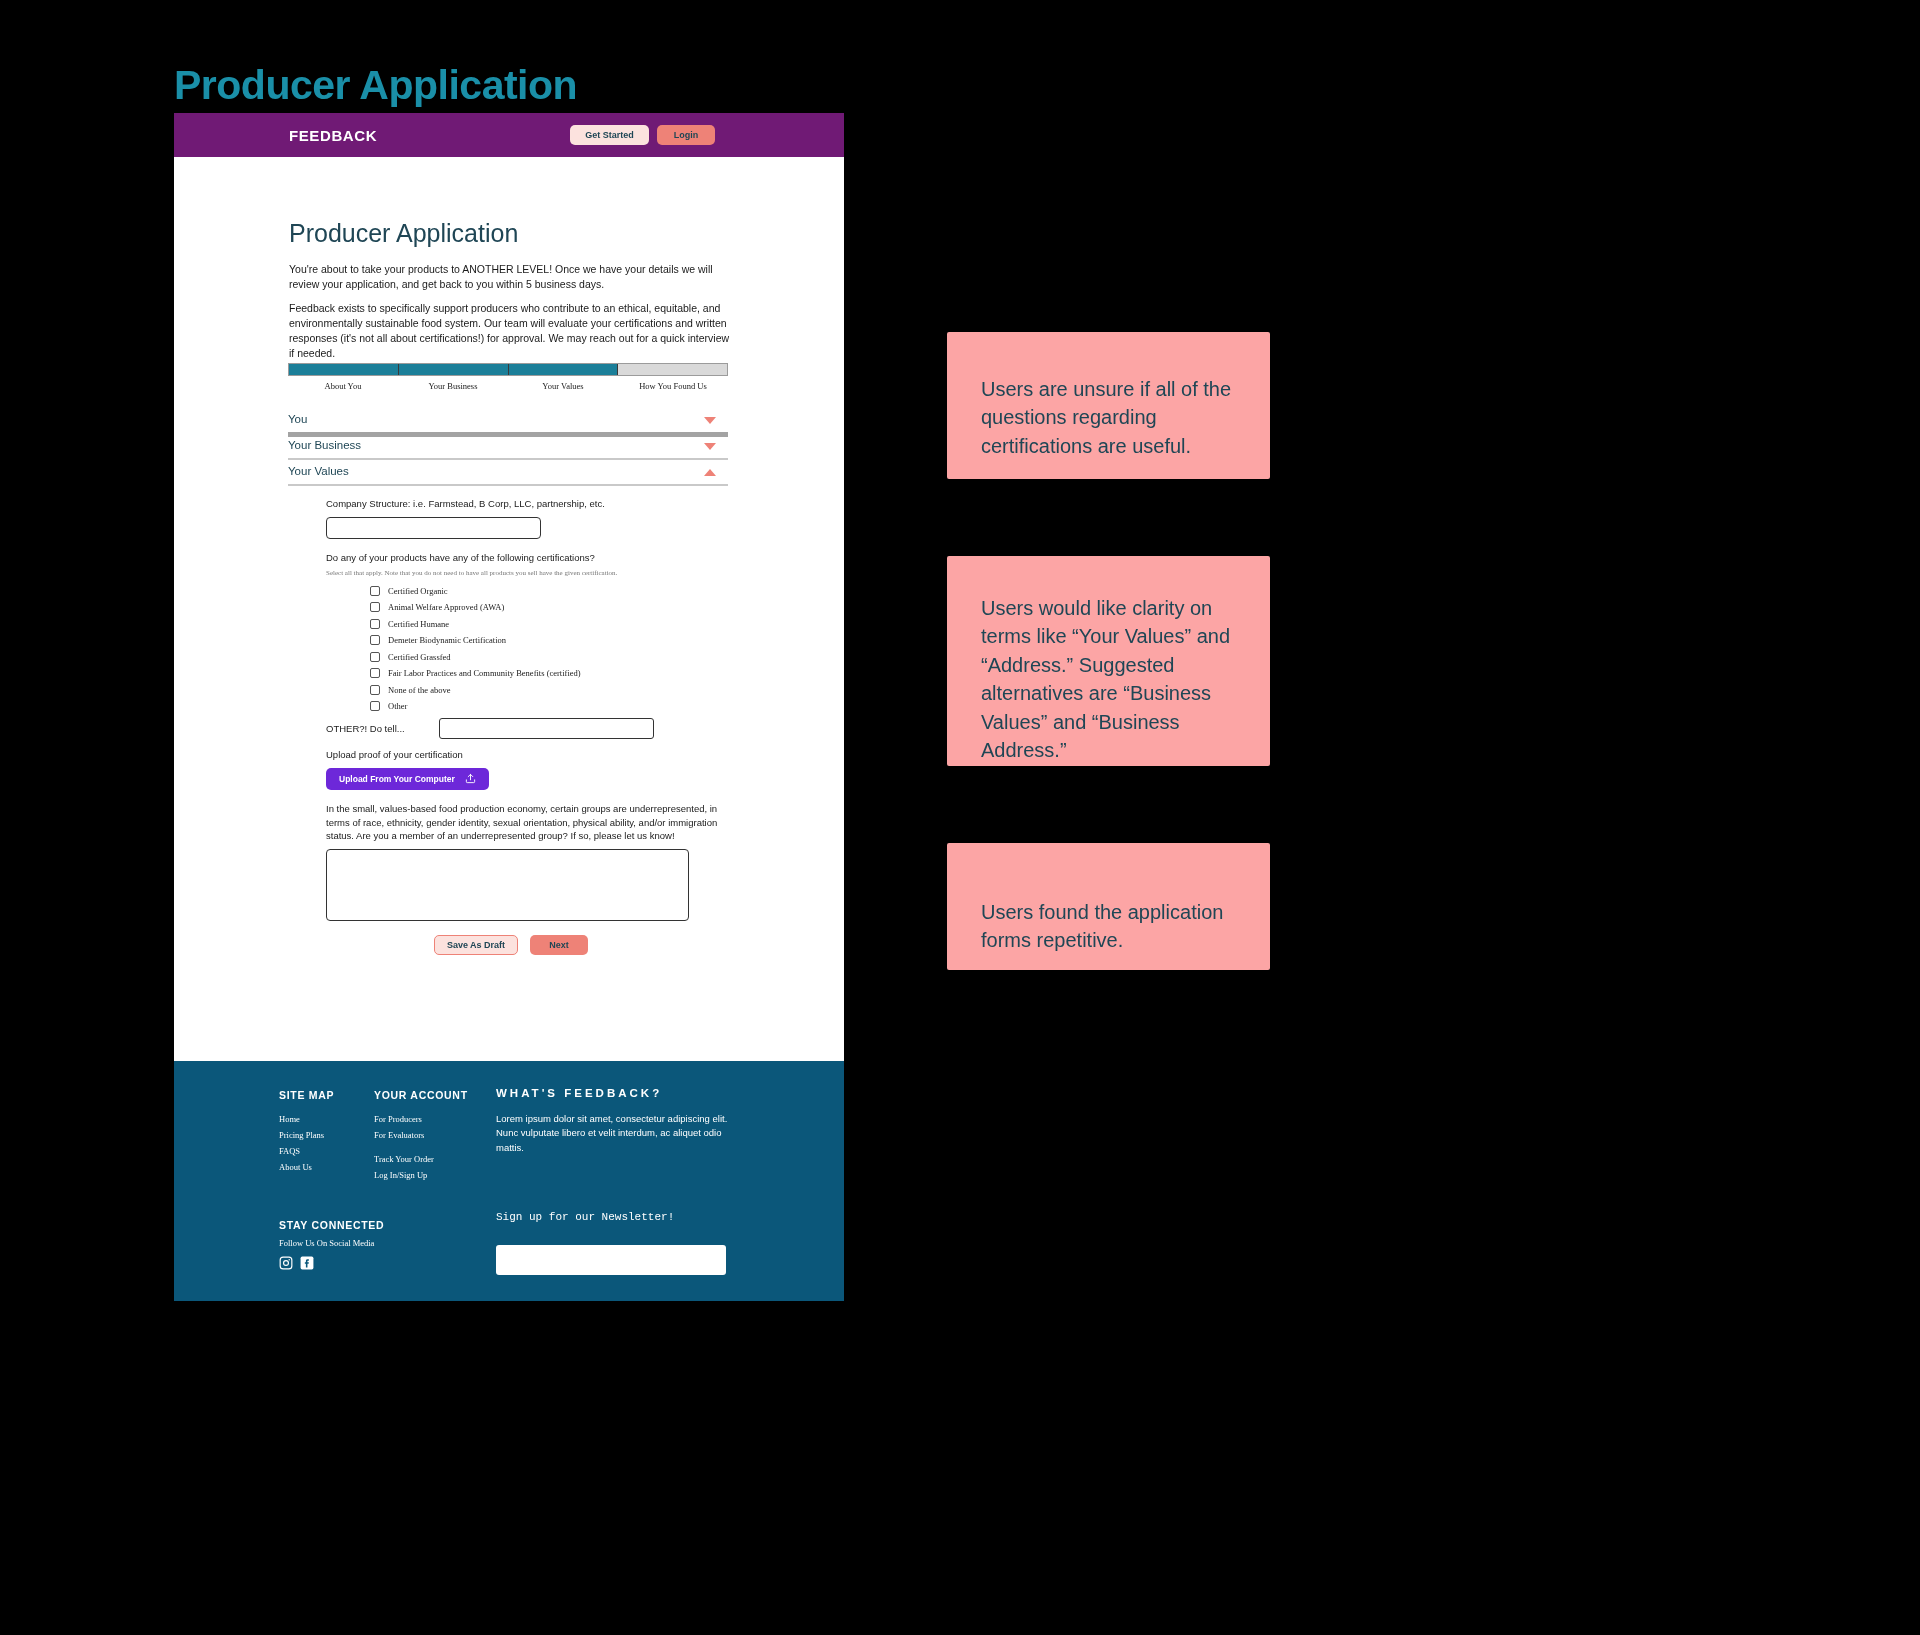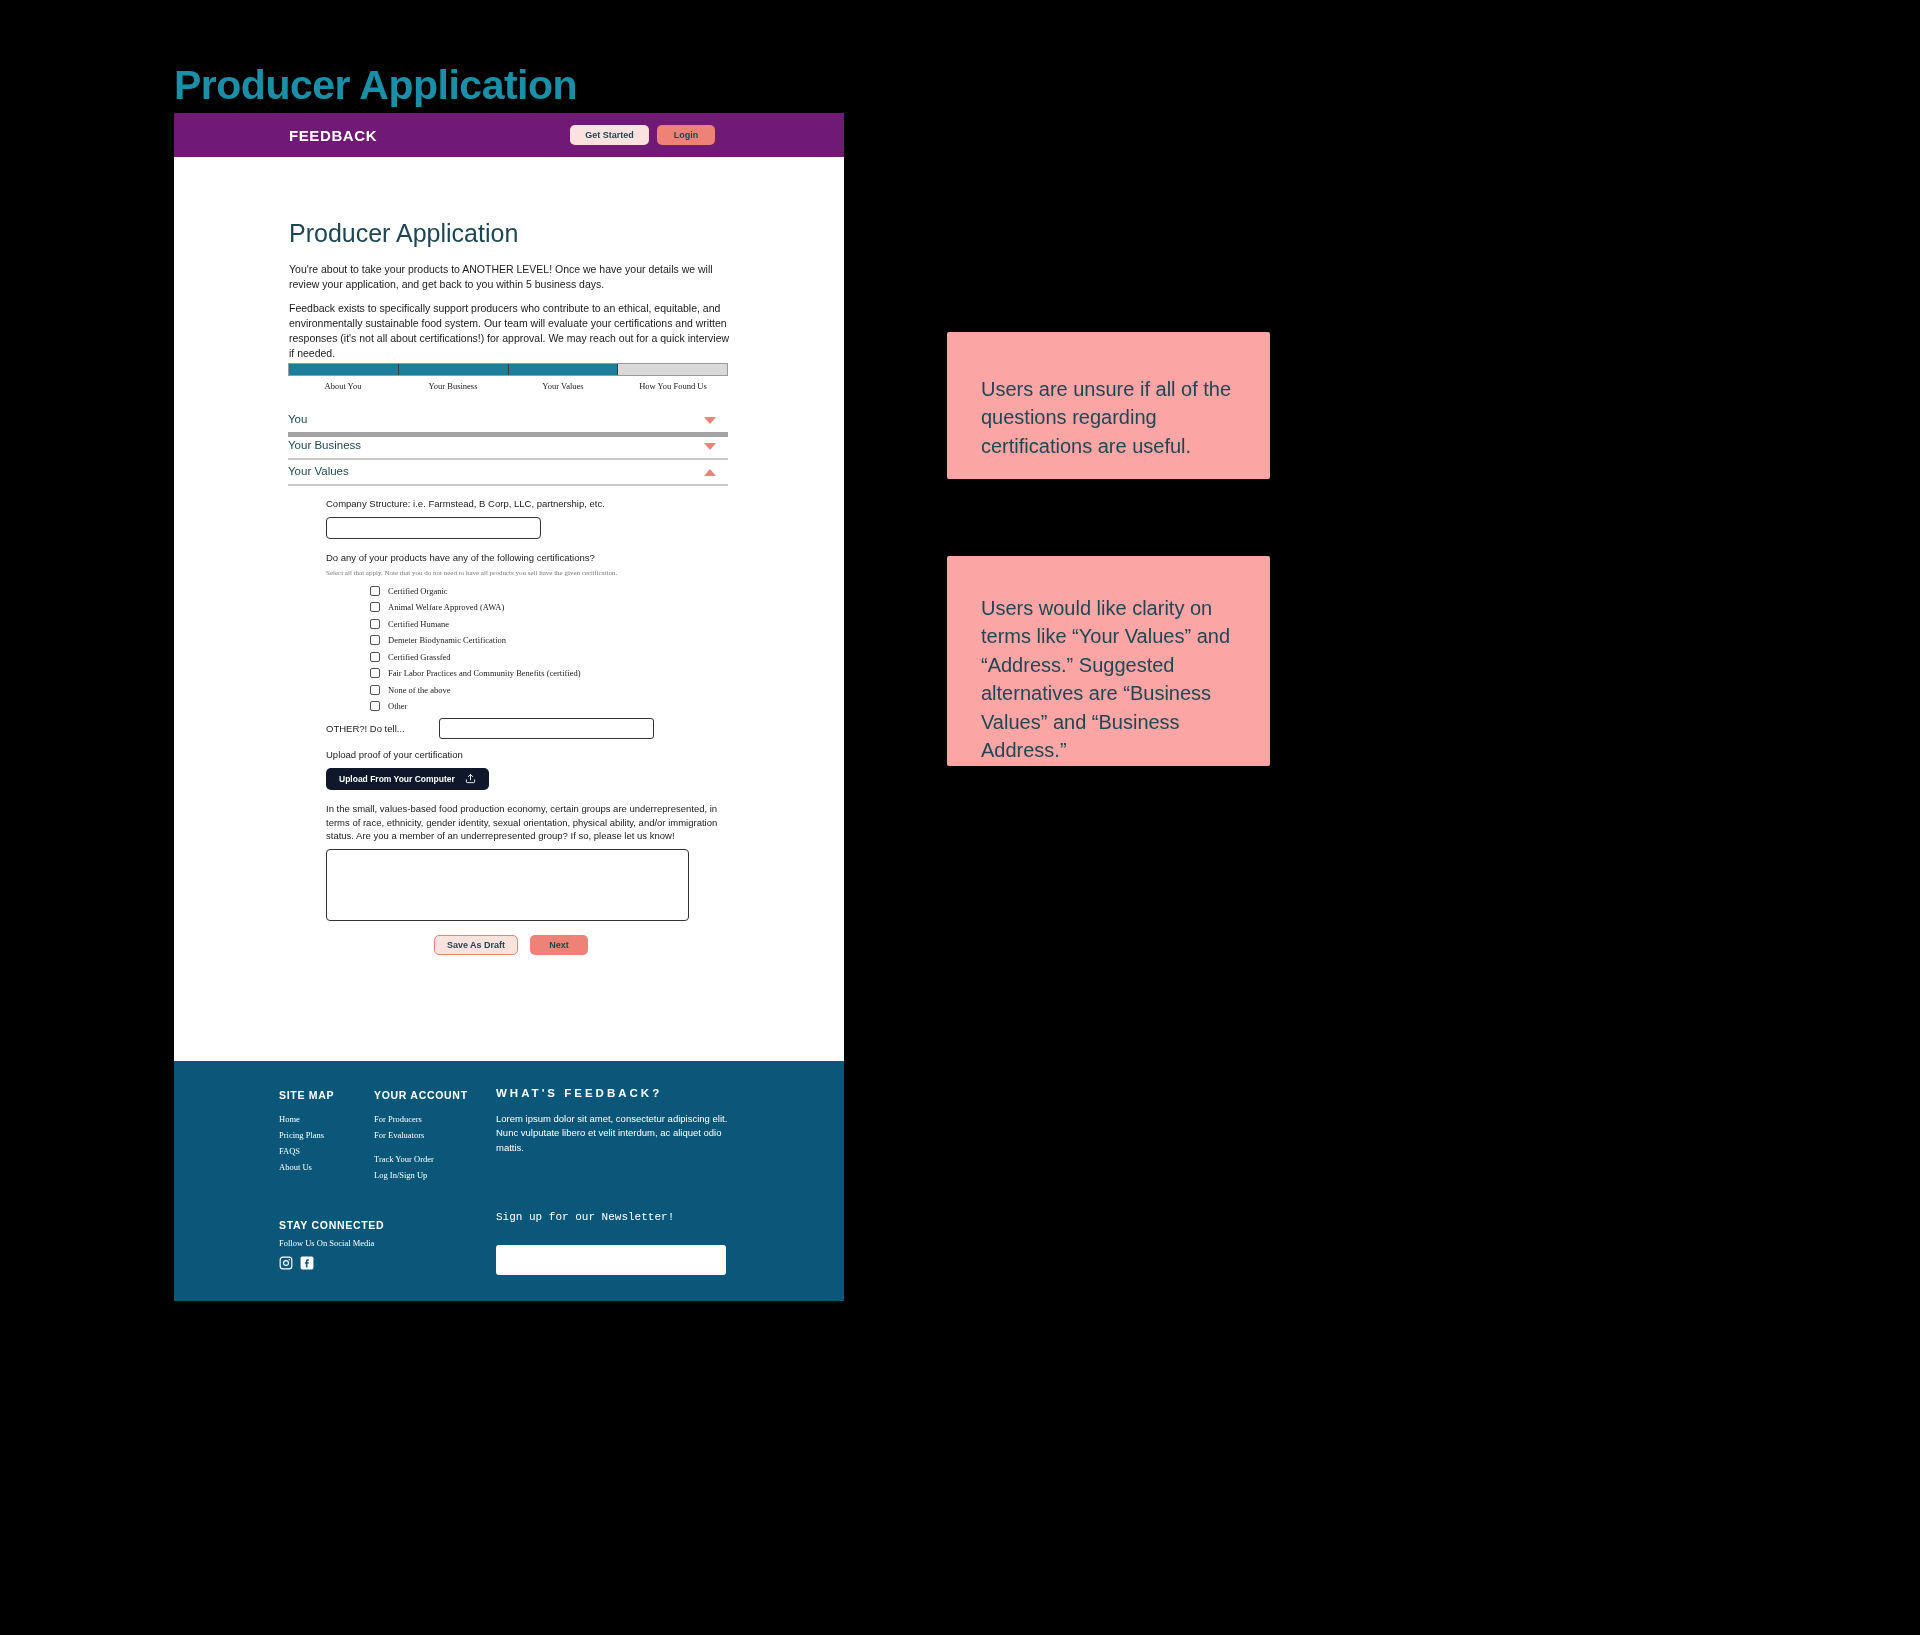--- a/index.html
+++ b/index.html
@@ -217,21 +217,21 @@
     border-radius: 3px;
     background: #fff;
     font-family: "Liberation Sans", sans-serif;
     font-size: 10px;
     padding: 0 5px;
   }
 
   .uplabel { margin-top: 9px; }
   .upbtn {
     margin-top: 6px;
-    background: #0f172a;
+    background: #6d28d9;
     color: #fff;
     border: none;
     border-radius: 5px;
     height: 22px;
     padding: 0 13px;
     font-size: 8.5px;
     font-weight: bold;
     font-family: "Liberation Sans", sans-serif;
     cursor: pointer;
     display: inline-flex;
@@ -542,14 +542,17 @@
 
     </div>
   </div>
 
   <div class="note note1">
     <div class="note-txt">Users are unsure if all of the questions regarding certifications are useful.</div>
   </div>
   <div class="note note2">
     <div class="note-txt">Users would like clarity on terms like “Your Values” and “Address.” Suggested alternatives are “Business Values” and “Business Address.”</div>
   </div>
+  <div class="note note3">
+    <div class="note-txt">Users found the application forms repetitive.</div>
+  </div>
 
 </div>
 
 </body></html>

